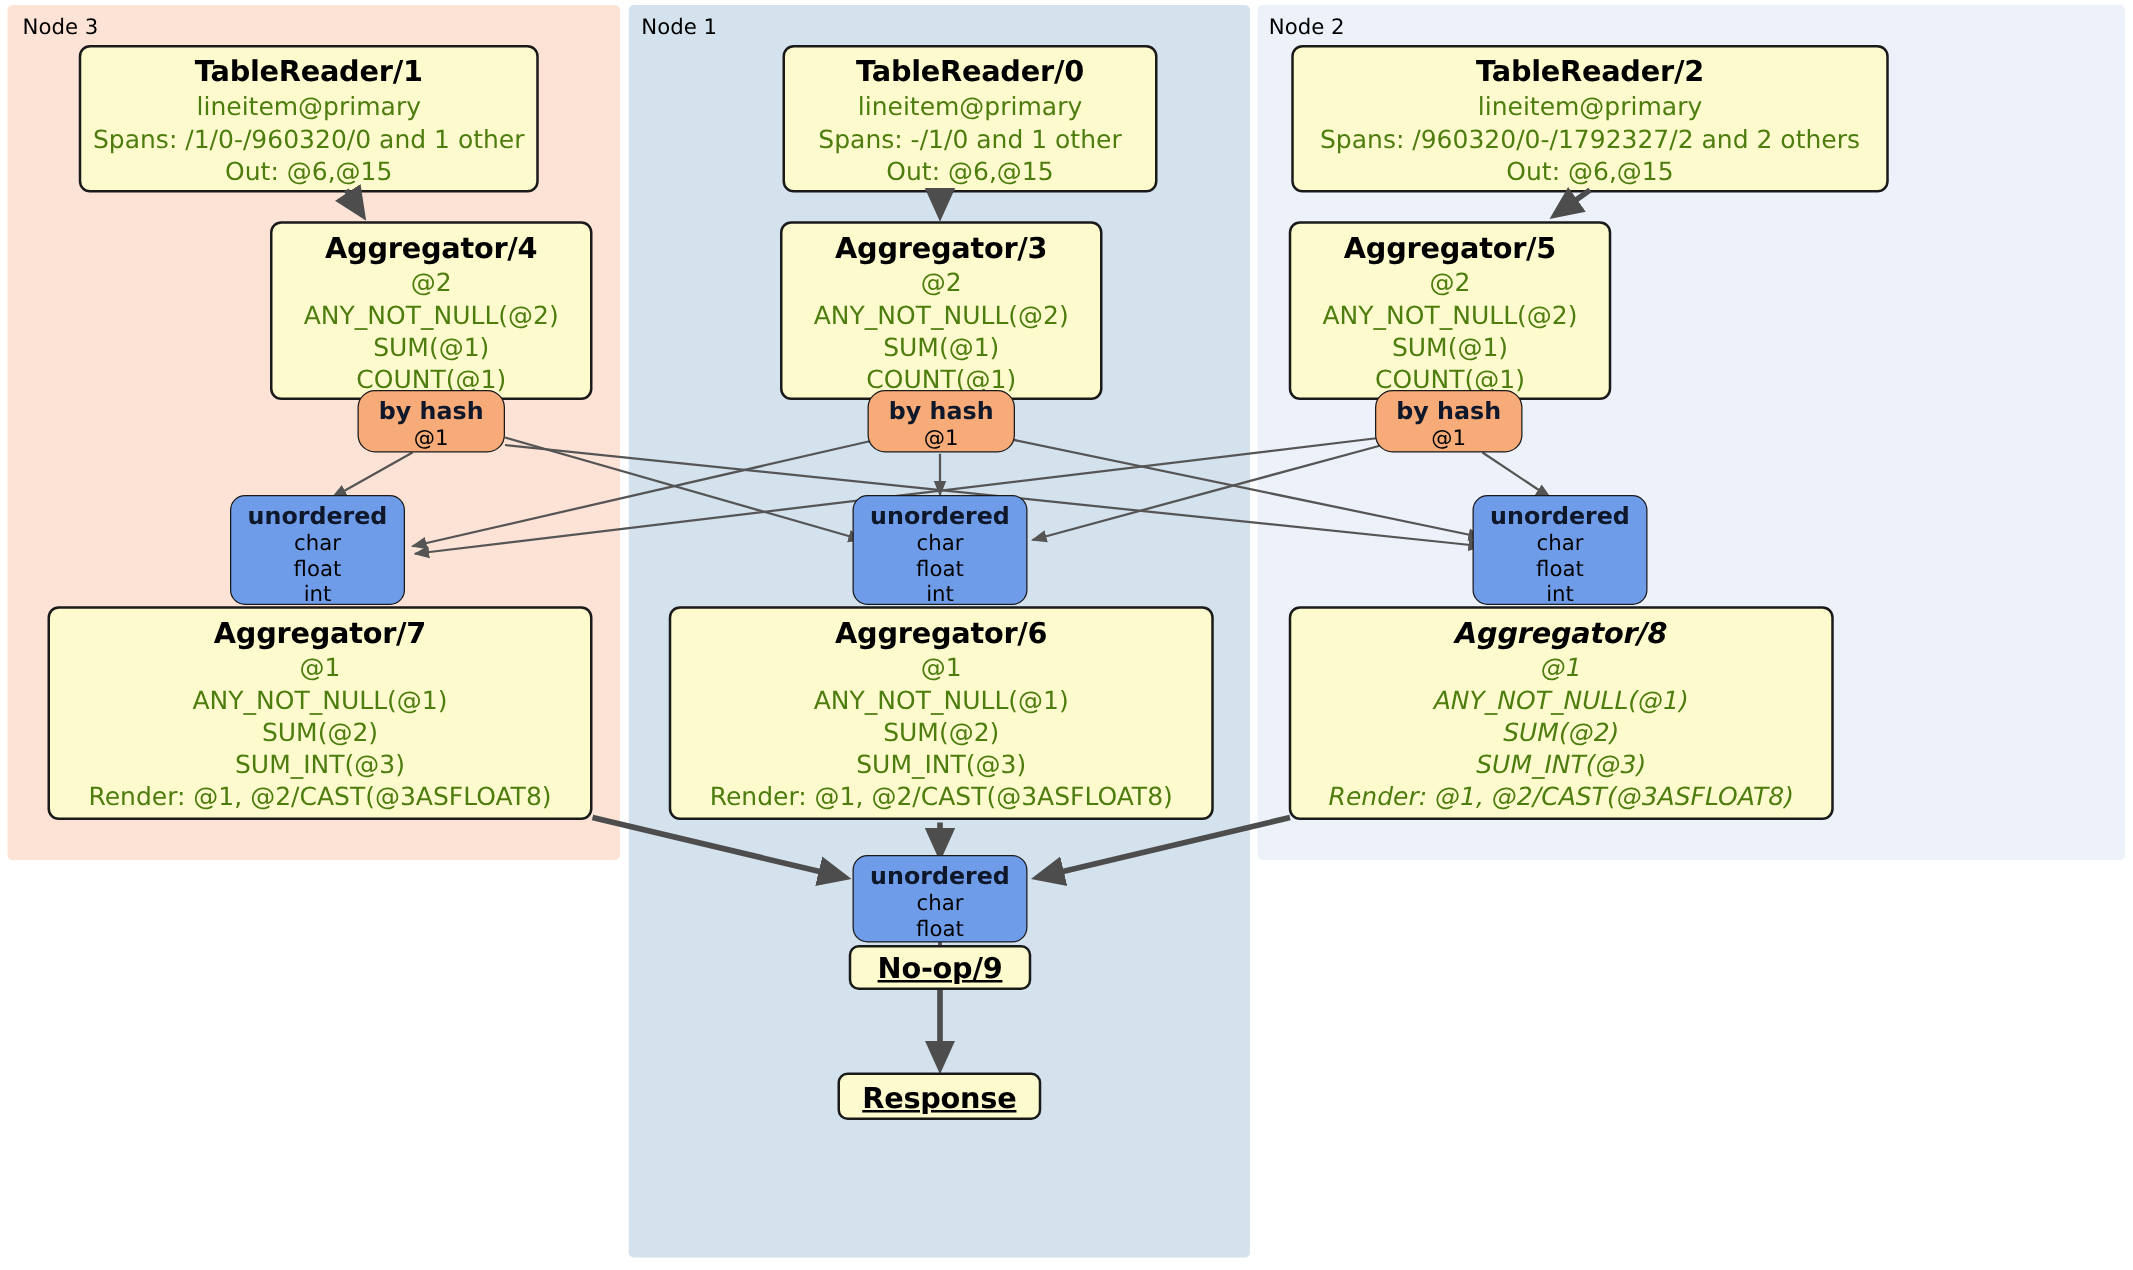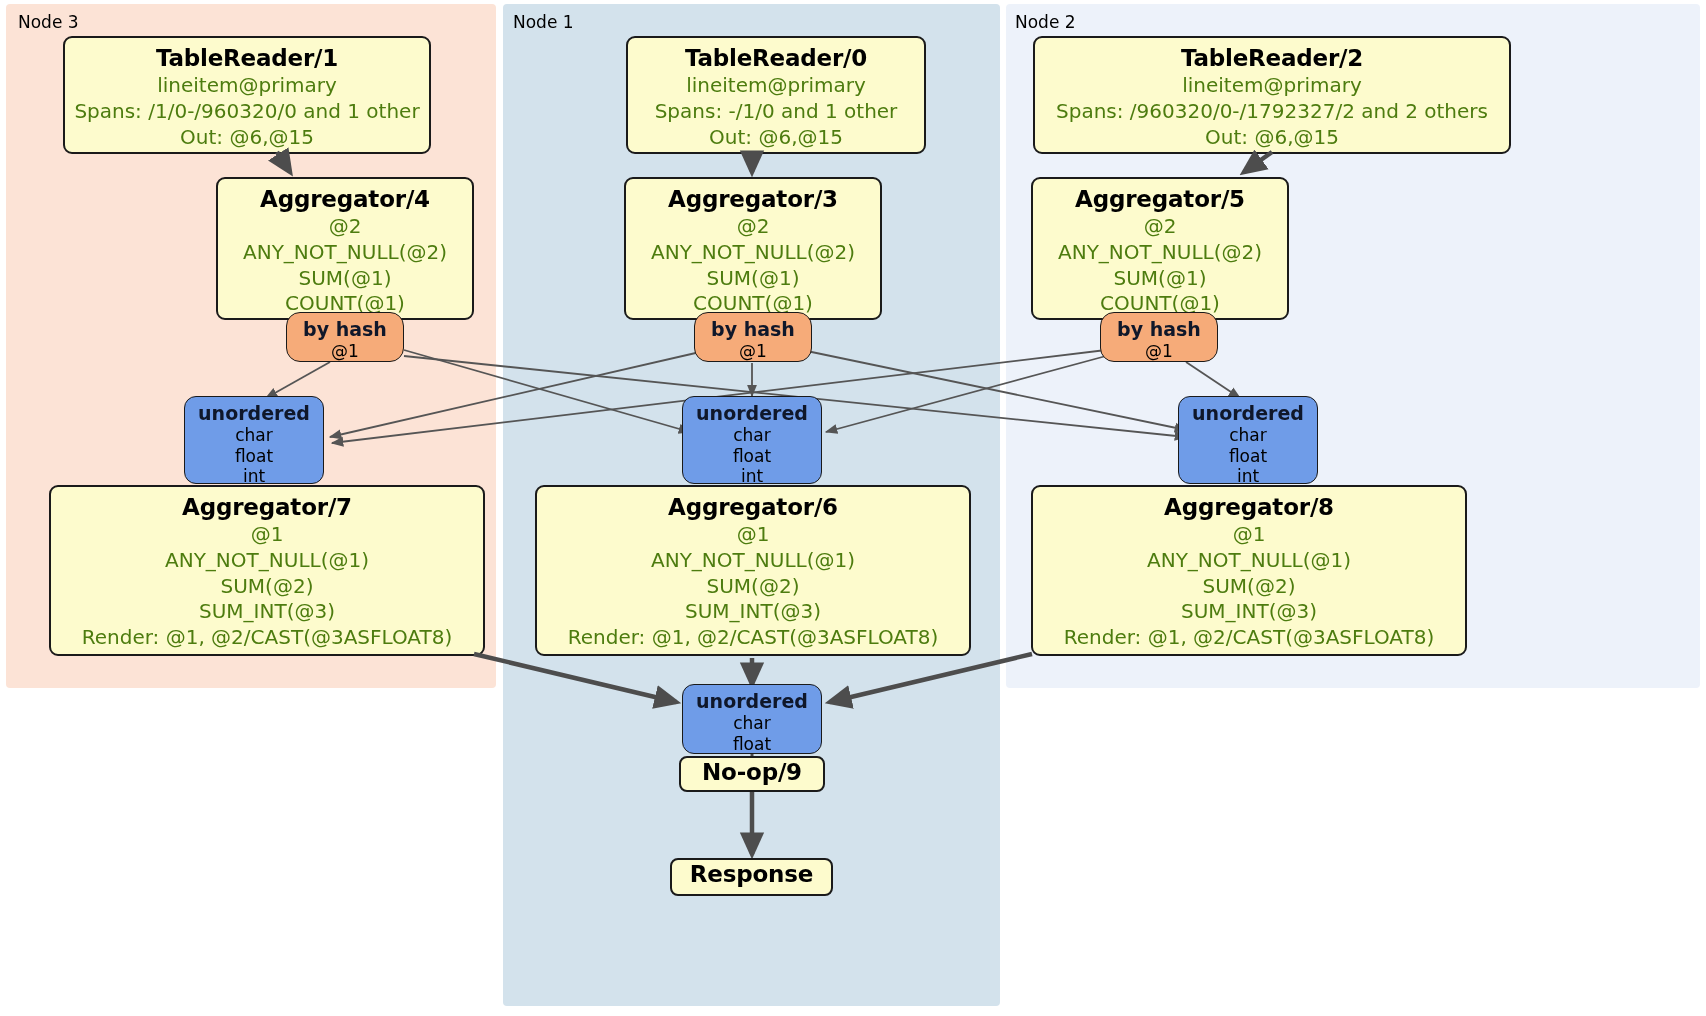--- a/index.html
+++ b/index.html
@@ -51,23 +51,24 @@
     line-height: 1.28;
     white-space: nowrap;
   }
   .small-box {
     position: absolute;
     box-sizing: border-box;
     background: #fdfbcd;
     border: 2px solid #1a1a1a;
     border-radius: 8px;
     display: flex;
-    align-items: flex-start;
+    align-items: flex-end;
     justify-content: center;
     z-index: 7;
+    text-decoration: underline;
   }
   .small-box .proc-title { font-size: 23px; }
 
   .router {
     position: absolute;
     box-sizing: border-box;
     border: 1.5px solid #1a1a1a;
     border-radius: 14px;
     text-align: center;
     z-index: 8;
@@ -239,39 +240,39 @@
     <div class="router-line">float</div>
     <div class="router-line">int</div>
   </div>
   <div class="router unordered" style="left:1178px; top:396px; width:140px; height:88px;">
     <div class="router-title">unordered</div>
     <div class="router-line">char</div>
     <div class="router-line">float</div>
     <div class="router-line">int</div>
   </div>
 
-  <div class="proc-box" style="left:38px; top:485px; width:436px; height:171px;margin-left:11px;">
+  <div class="proc-box" style="left:38px; top:485px; width:436px; height:171px;">
     <div class="proc-title">Aggregator/7</div>
     <div class="proc-line">@1</div>
     <div class="proc-line">ANY_NOT_NULL(@1)</div>
     <div class="proc-line">SUM(@2)</div>
     <div class="proc-line">SUM_INT(@3)</div>
     <div class="proc-line">Render: @1, @2/CAST(@3ASFLOAT8)</div>
   </div>
 
   <div class="proc-box" style="left:535px; top:485px; width:436px; height:171px;">
     <div class="proc-title">Aggregator/6</div>
     <div class="proc-line">@1</div>
     <div class="proc-line">ANY_NOT_NULL(@1)</div>
     <div class="proc-line">SUM(@2)</div>
     <div class="proc-line">SUM_INT(@3)</div>
     <div class="proc-line">Render: @1, @2/CAST(@3ASFLOAT8)</div>
   </div>
 
-  <div class="proc-box" style="left:1031px; top:485px; width:436px; height:171px;">
+  <div class="proc-box" style="left:1031px; top:485px; width:436px; height:171px;font-style:italic;">
     <div class="proc-title">Aggregator/8</div>
     <div class="proc-line">@1</div>
     <div class="proc-line">ANY_NOT_NULL(@1)</div>
     <div class="proc-line">SUM(@2)</div>
     <div class="proc-line">SUM_INT(@3)</div>
     <div class="proc-line">Render: @1, @2/CAST(@3ASFLOAT8)</div>
   </div>
 
   <div class="router unordered" style="left:682px; top:684px; width:140px; height:70px;">
     <div class="router-title">unordered</div>

